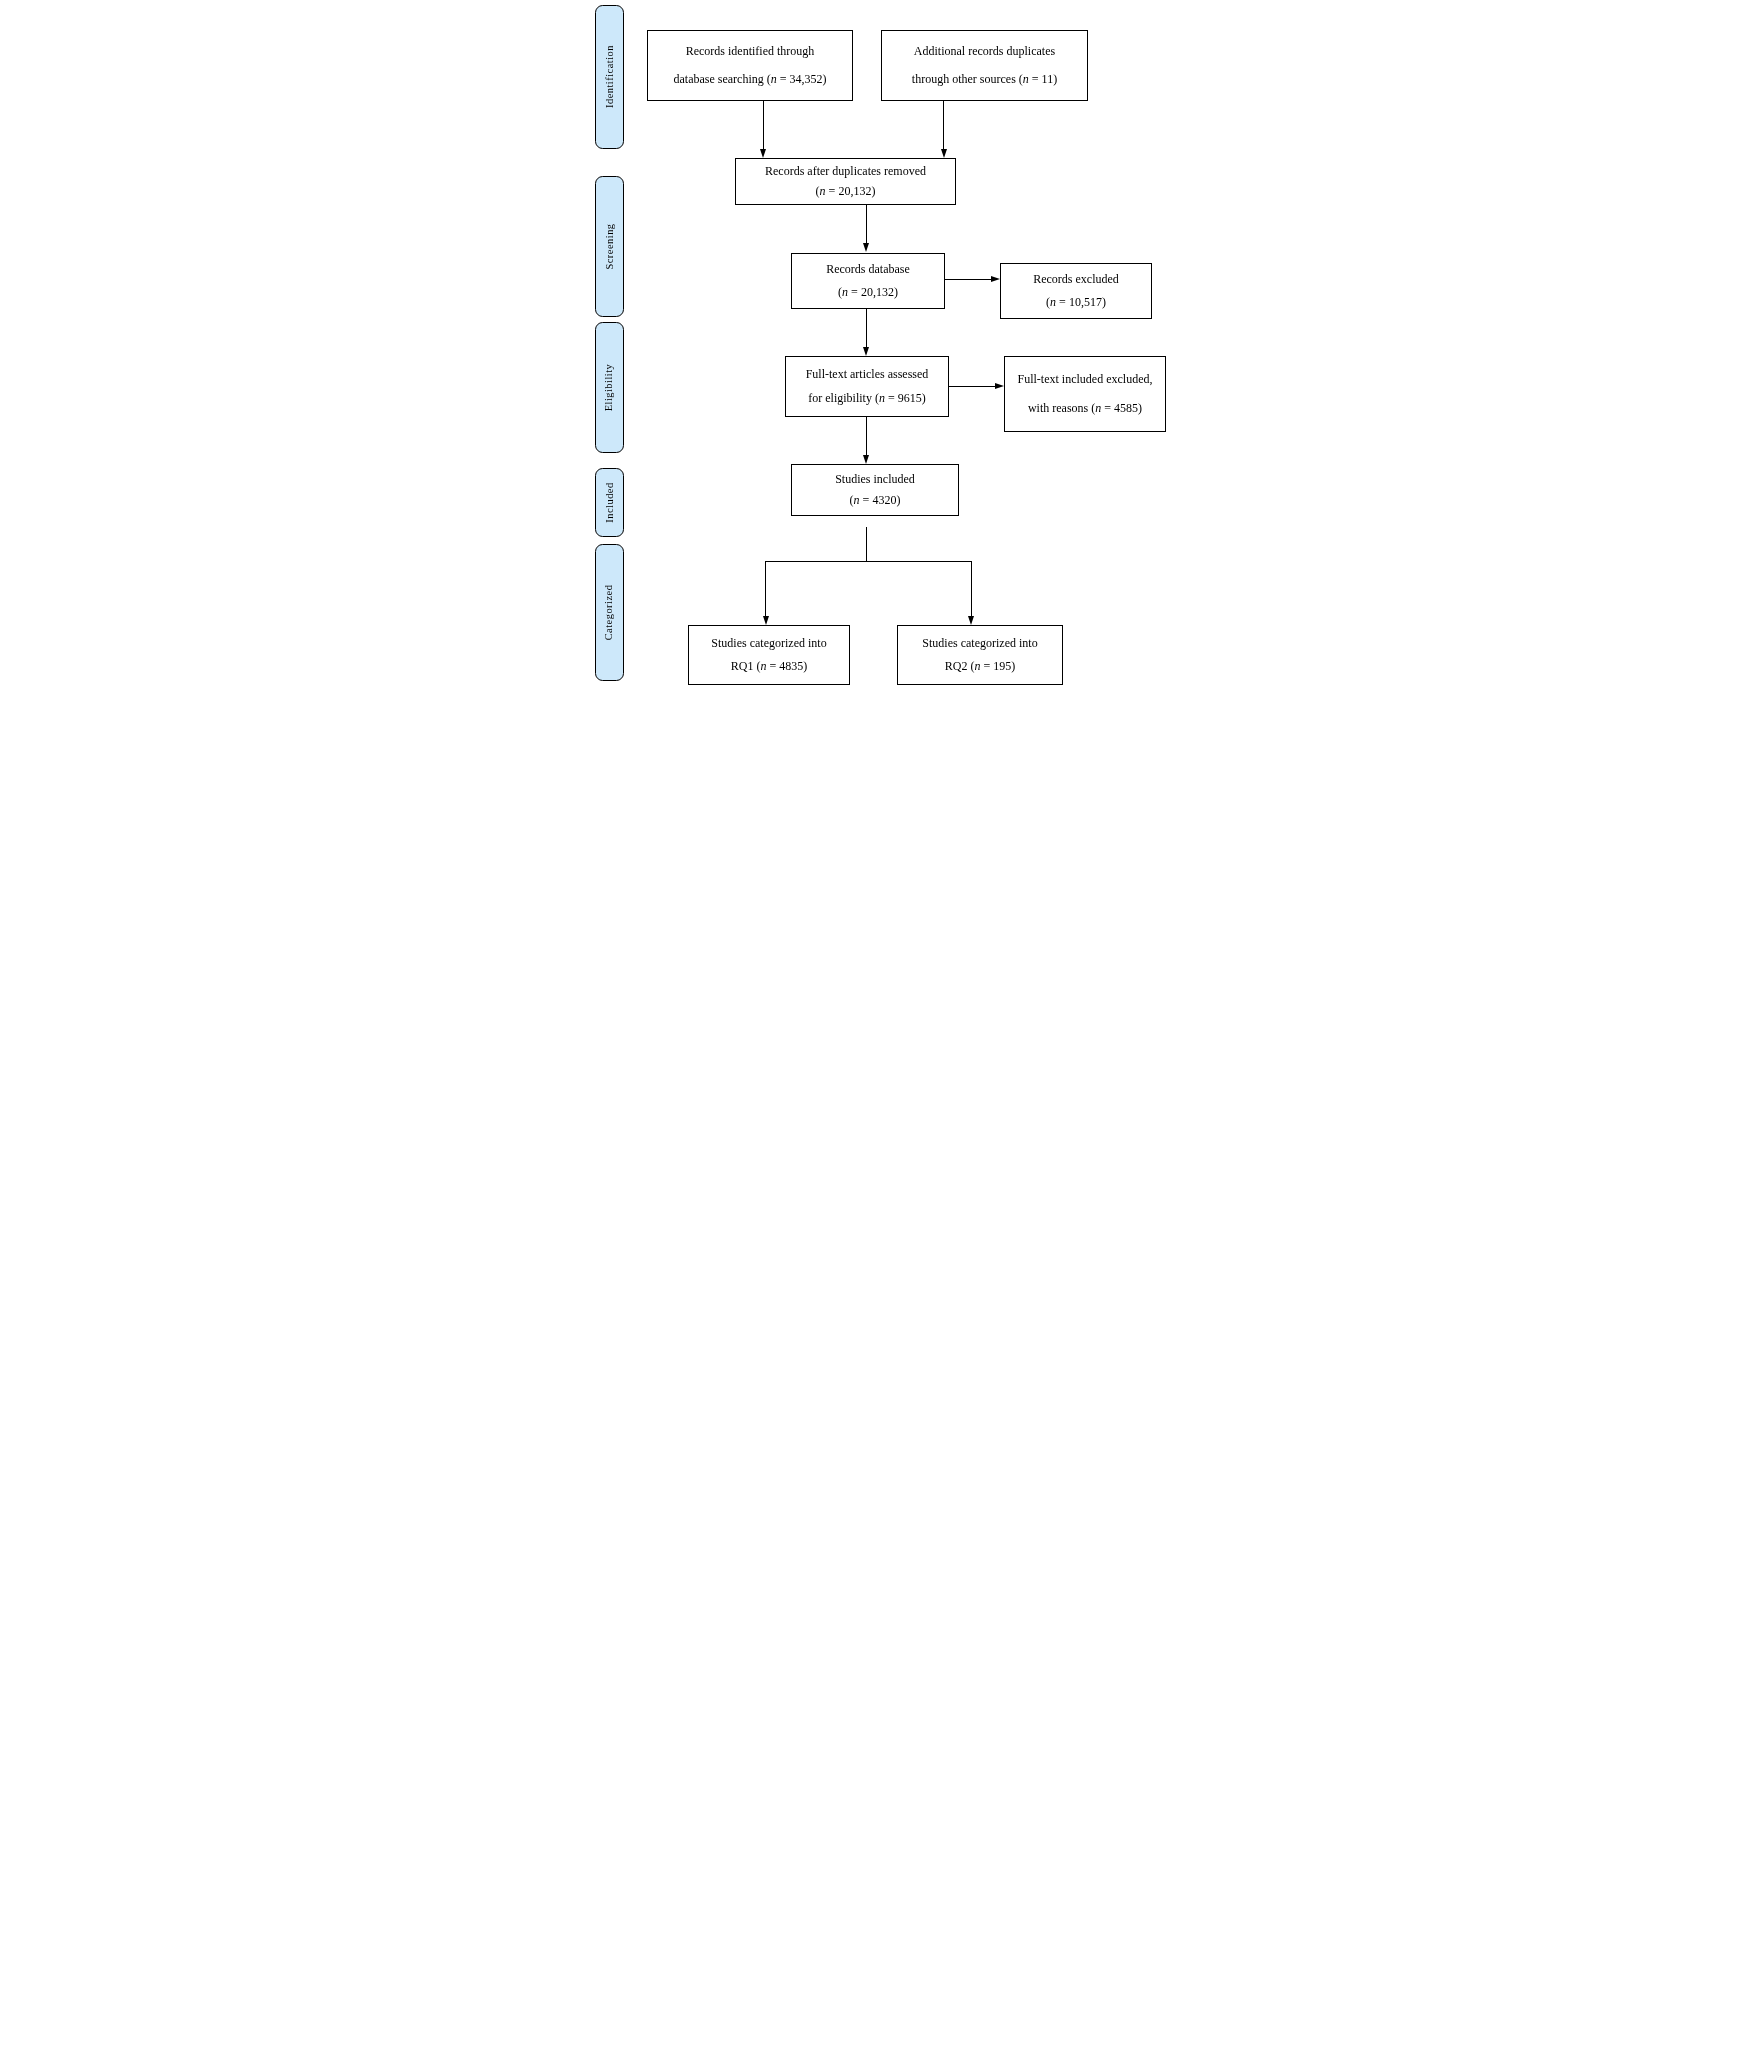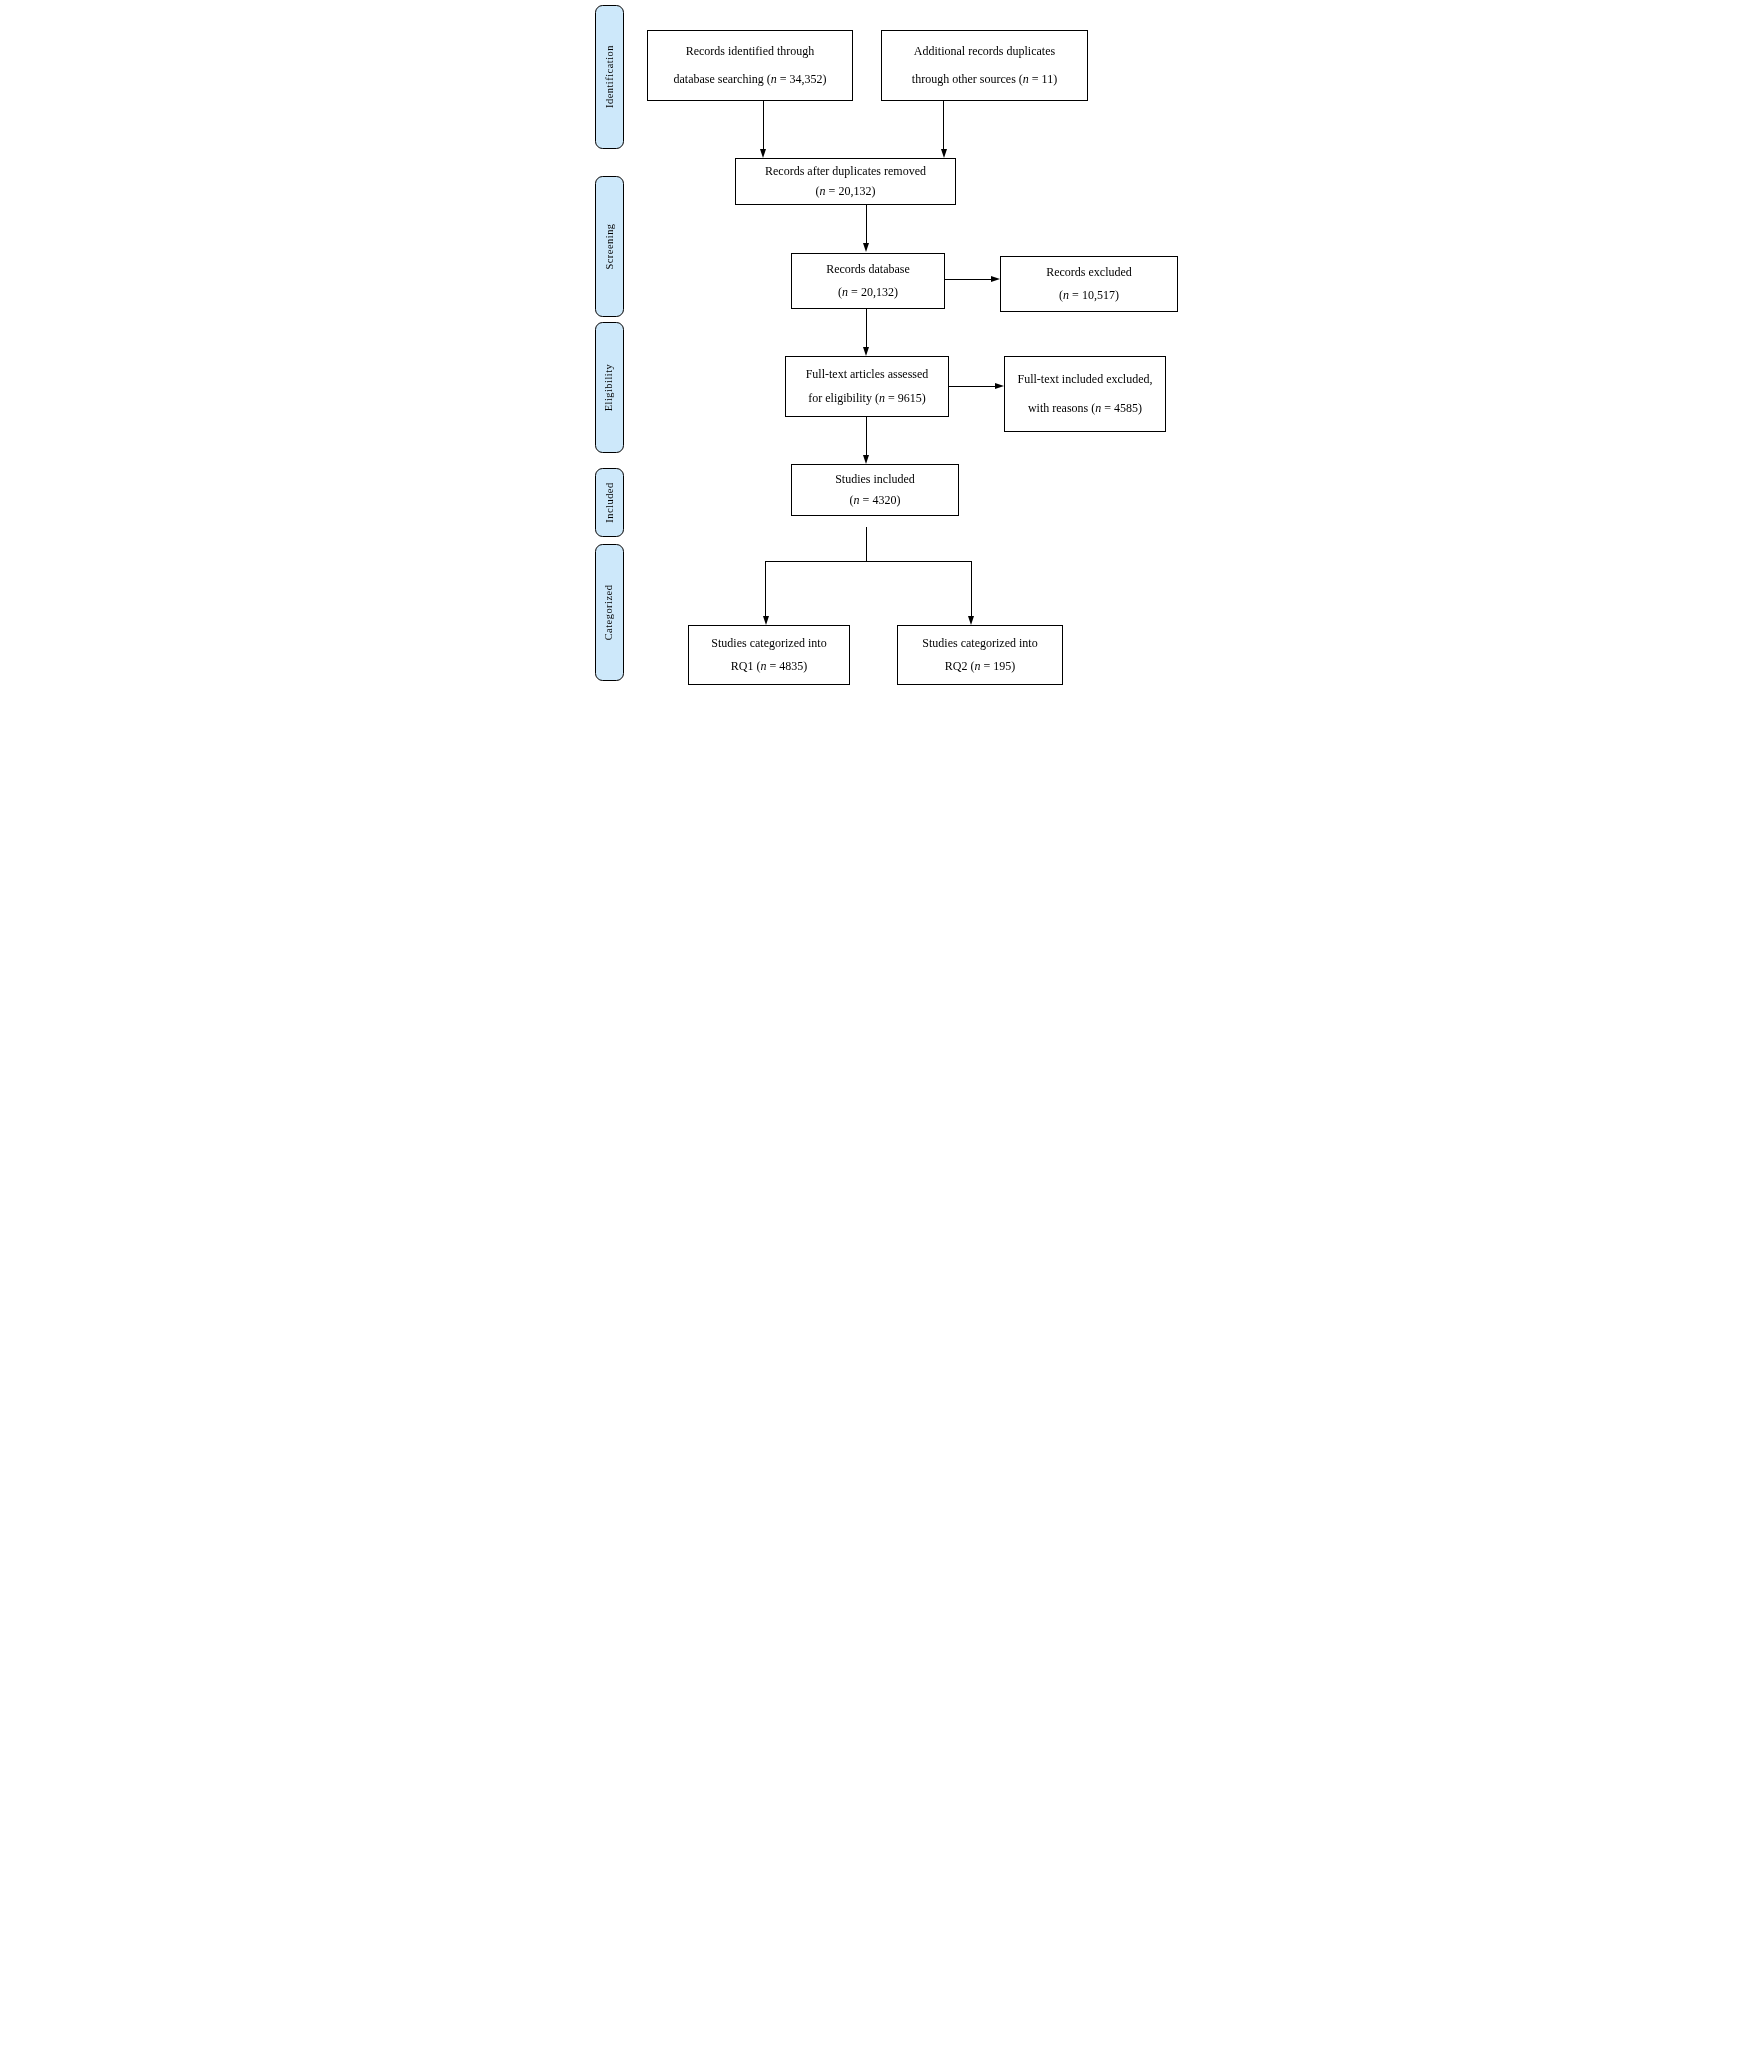--- a/index.html
+++ b/index.html
@@ -103,21 +103,21 @@
   <div class="head-down" style="left:278px;top:243px"></div>
 
   <div class="box" style="left:206px;top:253px;width:154px;height:56px">
     <div class="line">Records database</div>
     <div class="line"><span>(</span><span class="n">n</span><span> = 20,132)</span></div>
   </div>
 
   <div class="shaft-h" style="left:360px;top:279px;width:47px"></div>
   <div class="head-right" style="left:406px;top:276px"></div>
 
-  <div class="box" style="left:415px;top:256px;width:178px;height:56px">
+  <div class="box" style="left:415px;top:263px;width:152px;height:56px">
     <div class="line">Records excluded</div>
     <div class="line"><span>(</span><span class="n">n</span><span> = 10,517)</span></div>
   </div>
 
   <div class="shaft-v" style="left:281px;top:308px;height:40px"></div>
   <div class="head-down" style="left:278px;top:347px"></div>
 
   <div class="box" style="left:200px;top:356px;width:164px;height:61px">
     <div class="line">Full-text articles assessed</div>
     <div class="line"><span>for eligibility (</span><span class="n">n</span><span> = 9615)</span></div>

